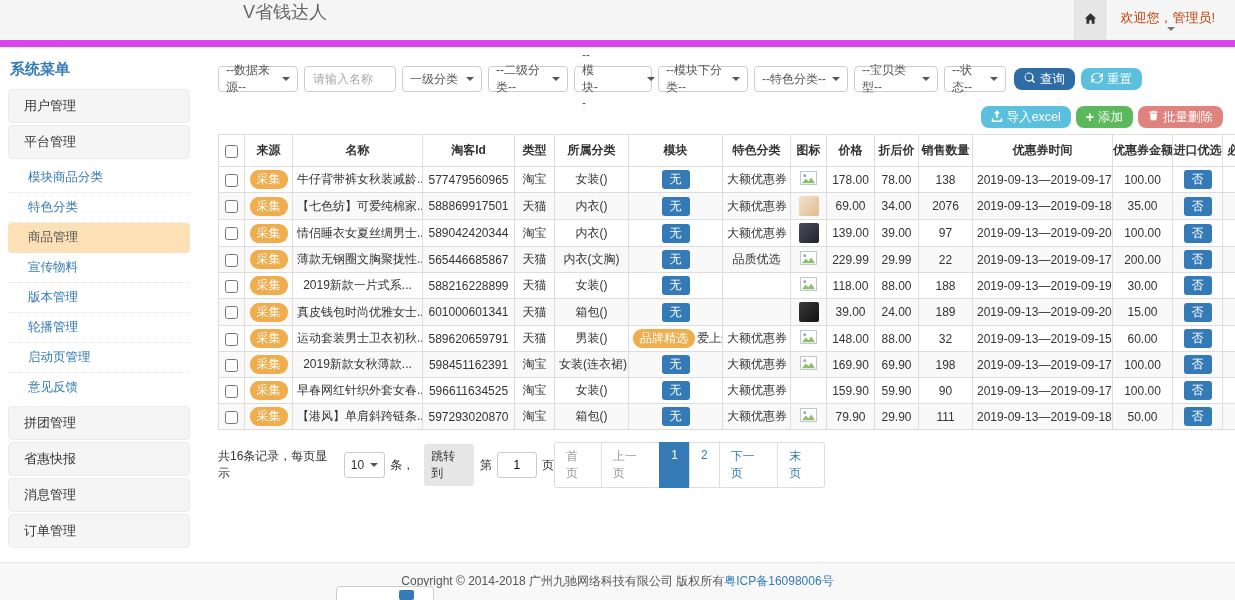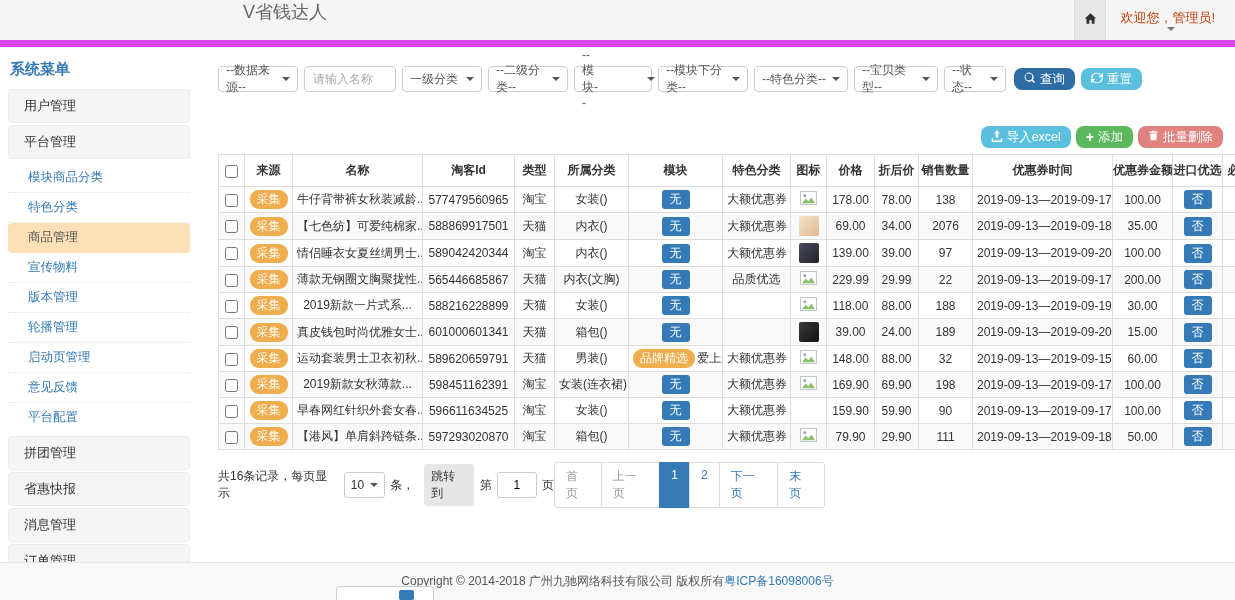--- a/index.html
+++ b/index.html
@@ -35,21 +35,21 @@
   .fselect{display:inline-flex;align-items:center;justify-content:space-between;border:1px solid #ccc;border-radius:4px;
     height:26px;padding:0 7px;background:#fff;color:#555;font-size:12px;margin-right:6px;cursor:pointer;box-sizing:border-box;flex:none;}
   .fselect .caret-sel{width:0;height:0;border-left:4px solid transparent;border-right:4px solid transparent;border-top:4px solid #555;margin-left:5px;}
   .finput{border:1px solid #ccc;border-radius:4px;height:26px;padding:0 8px;font-size:12px;color:#555;margin-right:6px;box-sizing:border-box;flex:none;}
   .finput::placeholder{color:#aaa;}
   .btn{border:none;border-radius:8px;color:#fff;font-size:12.5px;height:22px;padding:0 10px;cursor:pointer;
     display:inline-flex;align-items:center;gap:4px;flex:none;}
   .btn-search{background:#2e6da4;margin-left:2px;}
   .btn-reset{background:#5bc0de;margin-left:6px;}
   
-  .actions{margin-top:34px;display:flex;justify-content:flex-end;gap:5px;}
+  .actions{margin-top:14px;display:flex;justify-content:flex-end;gap:5px;}
   .btn-import{background:#5bc0de;}
   .btn-add{background:#5cb85c;}
   .btn-batchdel{background:#e0827e;}
   
   table{width:100%;border-collapse:collapse;table-layout:fixed;margin-top:6px;}
   th,td{border:1px solid #ddd;font-size:12px;color:#333;text-align:center;padding:3px 4px;height:19px;
     white-space:nowrap;overflow:hidden;}
   thead th{padding:6px 0;font-weight:bold;background:#fff;}
   tbody tr:nth-child(even){background:#f9f9f9;}
   .badge-orange{background:#f0ad4e;color:#fff;border-radius:9px;padding:1px 7px;font-size:12px;display:inline-block;}
@@ -106,21 +106,20 @@
         <div class="side-section">平台管理</div>
         <div class="side-sub">
           <a class="side-link">模块商品分类</a>
           <a class="side-link">特色分类</a>
           <a class="side-link active">商品管理</a>
           <a class="side-link">宣传物料</a>
           <a class="side-link">版本管理</a>
           <a class="side-link">轮播管理</a>
           <a class="side-link">启动页管理</a>
           <a class="side-link">意见反馈</a>
-          <a class="side-link">平台配置</a>
         </div>
         <div class="side-section">拼团管理</div>
         <div class="side-section">省惠快报</div>
         <div class="side-section">消息管理</div>
         <div class="side-section">订单管理</div>
       </nav>
   </aside>
 
   <main class="main">
 

